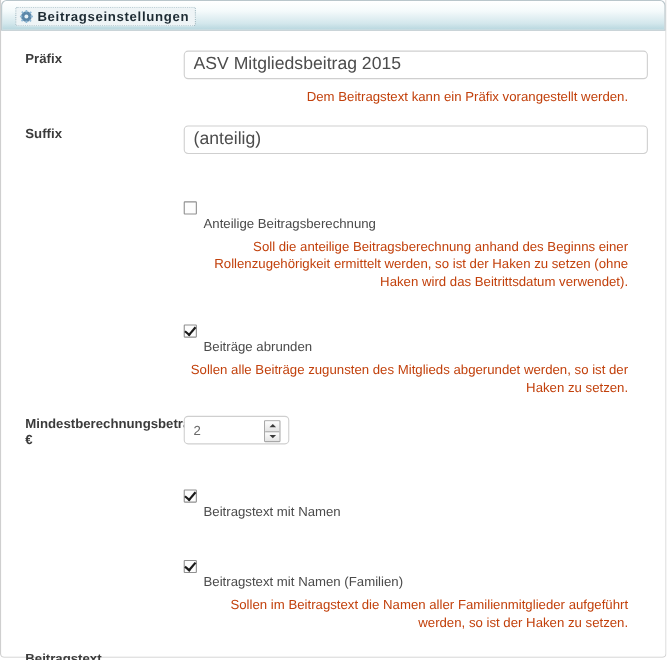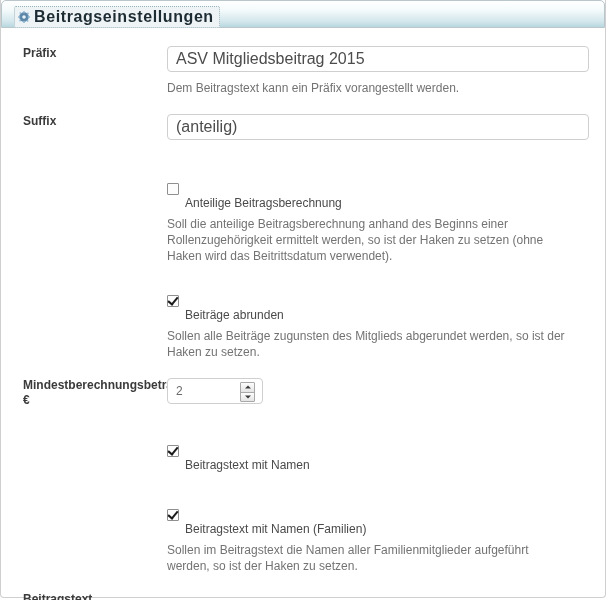--- a/index.html
+++ b/index.html
@@ -44,21 +44,21 @@
     top: 5px;
     display: flex;
     align-items: center;
     gap: 4px;
     padding: 1px 5px 1px 3px;
     background: #eef4f6;
     border: 1px dotted #9ab4bd;
     border-radius: 2px;
   }
   .tab-title-text {
-    font-size: 16px;
+    font-size: 12px;
     font-weight: bold;
     color: #1d2b33;
     letter-spacing: 0.6px;
     white-space: nowrap;
   }
   .gear-icon {
     display: inline-block;
     width: 12px;
     height: 12px;
     flex: 0 0 12px;
@@ -232,23 +232,24 @@
   .check-label {
     font-size: 12px;
     color: #4a4a4a;
     line-height: 14px;
     margin-top: 28px;
   }
 
   
   .help {
     font-size: 12px;
-    color: #737373;
+    color: #c2410c;
     line-height: 16px;
     max-width: 404px;
+    text-align: right;
   }
 
   .sp-6  { height: 6px; }
   .sp-8  { height: 8px; }
   .sp-16 { height: 16px; }
   .sp-18 { height: 18px; }
   .sp-20 { height: 20px; }
 </style>
 </head>
 <body>

